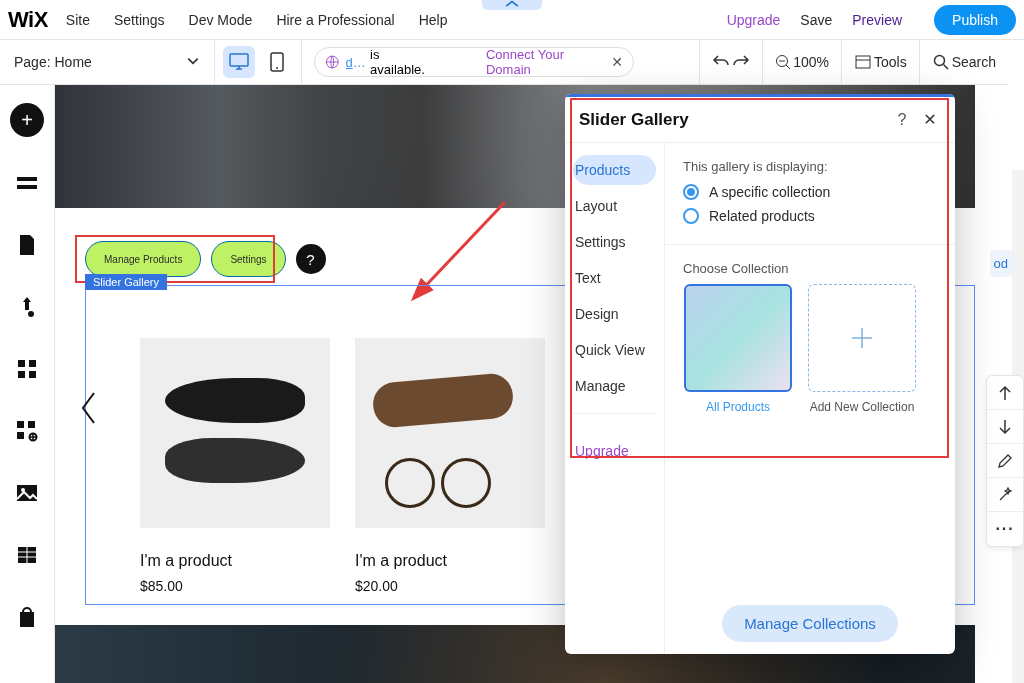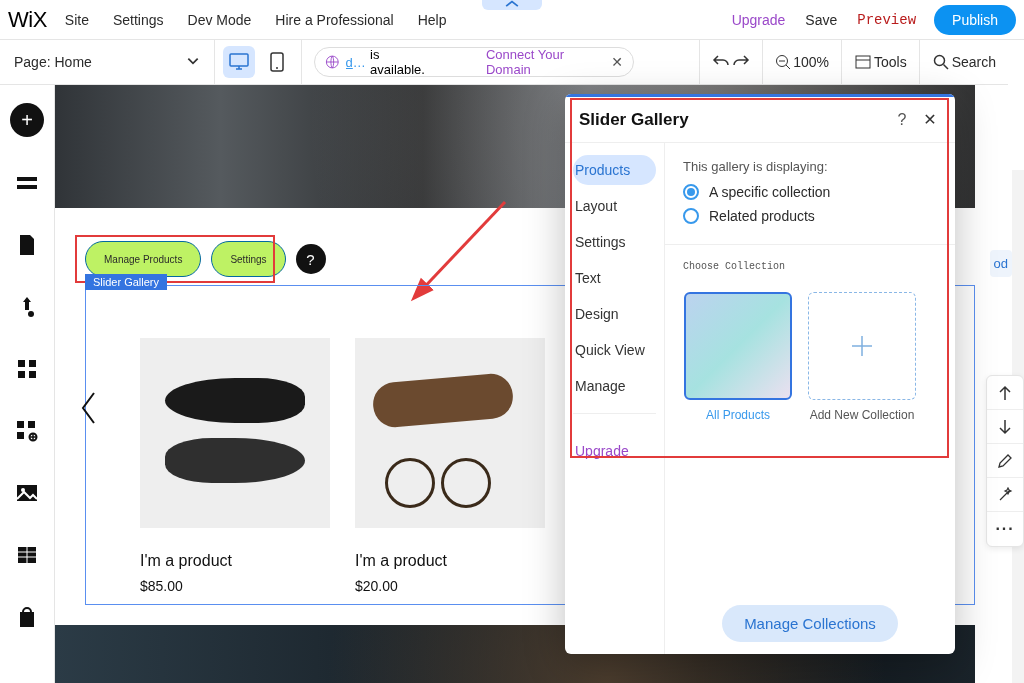--- a/index.html
+++ b/index.html
@@ -2,26 +2,26 @@
 <html><head>
 <meta charset="utf-8">
 <style>
   * { box-sizing: border-box; margin: 0; padding: 0; font-family: -apple-system, BlinkMacSystemFont, "Segoe UI", Helvetica, Arial, sans-serif; }
   html, body { width: 1024px; height: 683px; overflow: hidden; background: #fff; }
   
   .top-tab { position: absolute; top: 0; left: 50%; transform: translateX(-50%); background: #d6e6ff; width: 60px; height: 10px; border-radius: 0 0 6px 6px; display:flex; align-items:center; justify-content:center; }
   .top-tab svg { width: 14px; height: 10px; }
   
   .menubar { position: absolute; top: 0; left: 0; right: 0; height: 40px; display: flex; align-items: center; padding: 0 8px; border-bottom: 1px solid #e5e5e5; }
-  .logo { font-weight: 400; font-size: 22px; letter-spacing: -0.5px; margin-right: 18px; }
+  .logo { font-weight: 700; font-size: 22px; letter-spacing: -0.5px; margin-right: 18px; }
   .menubar .menu-item { font-size: 14px; color: #2b2b2b; margin-right: 24px; cursor: pointer; }
   .menubar .spacer { flex: 1; }
   .menubar .upgrade { color: #9a48c9; margin-right: 20px; font-size: 14px; cursor:pointer;}
   .menubar .save { color: #2b2b2b; margin-right: 20px; font-size: 14px; cursor:pointer;}
-  .menubar .preview { color: #b91c1c; margin-right: 18px; font-size: 14px; cursor:pointer;font-family:Liberation Mono, monospace;}
+  .menubar .preview { color: #4c1d95; margin-right: 32px; font-size: 14px; cursor:pointer;}
   .menubar .publish { background: #0c92f2; color: #fff; border: none; border-radius: 18px; padding: 7px 18px; font-size: 14px; cursor:pointer;}
   
   .toolbar { position: absolute; top: 40px; left: 0; right: 16px; height: 45px; border-bottom: 1px solid #e5e5e5; display: flex; align-items: center; }
   .page-selector { display: flex; align-items: center; padding: 0 14px; height: 100%; border-right: 1px solid #e5e5e5; width: 215px; font-size: 14px; color:#2b2b2b; }
   .page-selector .chev { margin-left: auto; }
   .device-group { display: flex; align-items: center; padding: 0 8px; height: 100%; border-right: 1px solid #e5e5e5; gap: 6px;}
   .device-btn { width: 32px; height: 32px; border-radius: 6px; display:flex; align-items:center; justify-content:center; cursor:pointer; }
   .device-btn.active { background: #d6e6ff; }
   .domain-pill { margin: 0 12px; height: 30px; border: 1px solid #ddd; border-radius: 15px; display:flex; align-items:center; padding: 0 10px; font-size: 13px; gap: 6px; max-width: 320px; }
   .domain-pill .d { color: #3899ec; text-decoration: underline; white-space:nowrap; overflow:hidden; text-overflow:ellipsis; max-width:26px;}
@@ -83,21 +83,21 @@
   .pnav { padding:7px 2px; border-radius:16px; font-size:14px; color:#333; cursor:pointer;}
   .pnav.active { background:#d6e6ff; color:#2a74d1; }
   .pnav.upgrade { color:#9a48c9; margin-top:10px; }
   .pnav-divider { height:1px; background:#eee; margin:6px 0;}
   .panel-main { flex:1; padding:16px 18px 12px; display:flex; flex-direction:column;}
   .pm-label { font-size:13px; color:#555; margin-bottom:10px;}
   .radio-row { display:flex; align-items:center; gap:10px; font-size:14px; color:#2b2b2b; margin-bottom:8px;}
   .radio { width:16px;height:16px; border-radius:50%; border:2px solid #3899ec; display:flex;align-items:center;justify-content:center; cursor:pointer;}
   .radio.checked::after{content:"";width:8px;height:8px;border-radius:50%;background:#3899ec;}
   .hr { height:1px; background:#eee; margin:12px -18px 16px;}
-  .choose-label{font-size:10px;color:#555;margin-bottom:20px;font-family:Liberation Mono, monospace;}
+  .choose-label{font-size:13px;color:#555;margin-bottom:8px;}
   .coll-row{display:flex;gap:14px;}
   .coll-card{width:110px;display:flex;flex-direction:column;align-items:center;gap:8px;}
   .thumb{width:108px;height:108px;border-radius:6px;}
   .thumb.all{background:linear-gradient(135deg,#bcd3ef 0%,#a6e2e0 50%,#eae0f0 100%);border:2px solid #3474e0;}
   .thumb.add{border:1.5px dashed #8ab7e6;display:flex;align-items:center;justify-content:center;}
   .thumb.add svg{stroke:#7fb0e0;}
   .coll-card .cap{font-size:12px;color:#555;text-align:center;}
   .coll-card .cap.link{color:#3899ec;}
   .manage-coll-btn{margin-top:auto; align-self:center; background:#d9e8fb; color:#2a74d1; border:none; border-radius:22px; padding:10px 22px; font-size:15px; cursor:pointer;}
   .red-box-panel{position:absolute; top:4px; left:5px; right:6px; height:360px; border:2px solid #e23b3b; pointer-events:none;}

